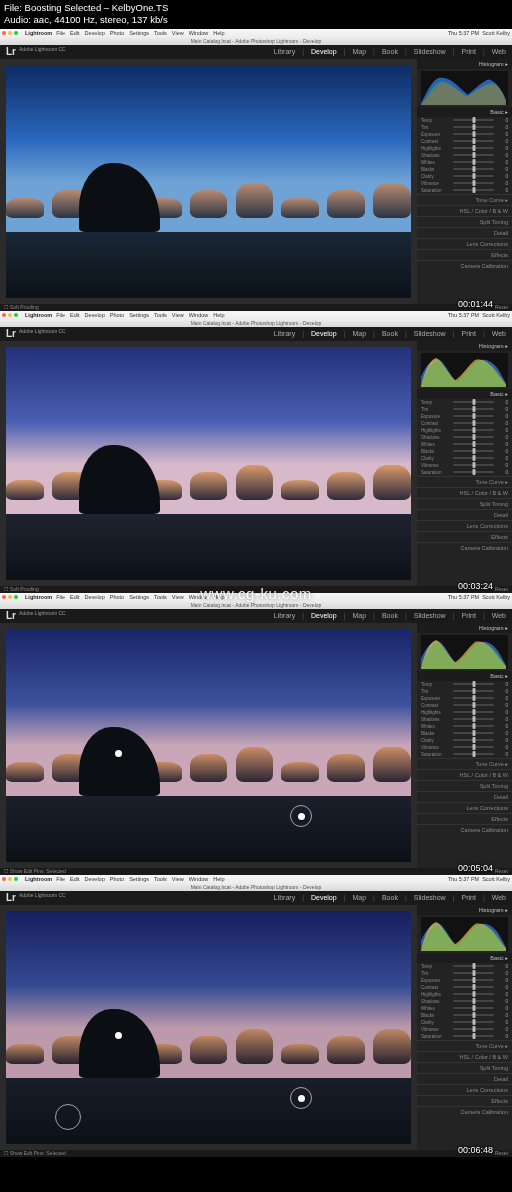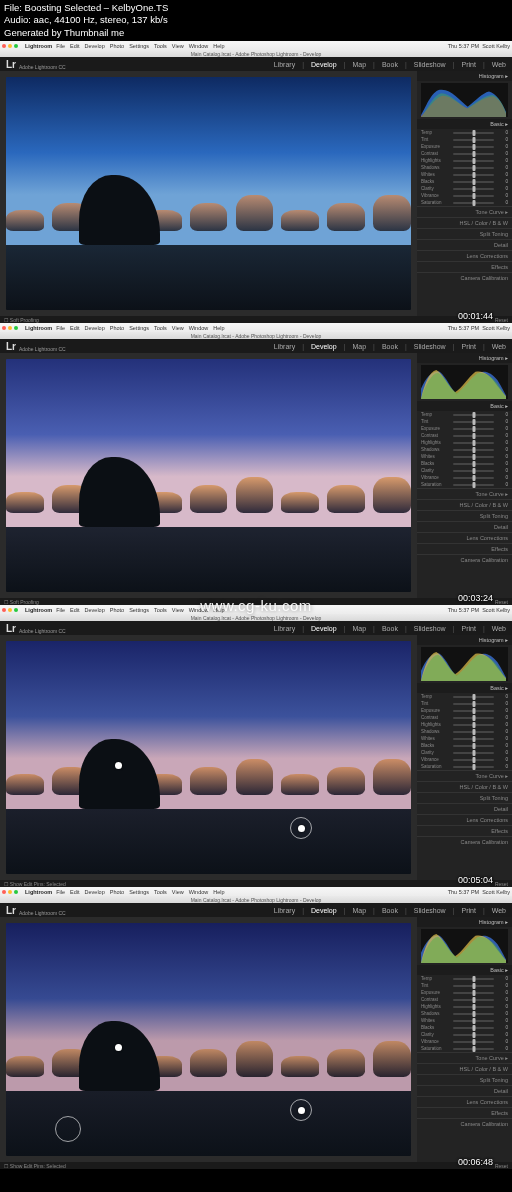--- a/index.html
+++ b/index.html
@@ -59,21 +59,21 @@
     justify-content: center;
   }
   .lr-top {
     height: 14px;
     background: #1a1a1a;
     display: flex;
     align-items: center;
     padding: 0 6px;
     color: #ccc;
   }
-  .lr-logo { display: flex; align-items: flex-end; gap: 3px; font-size: 7px; }
+  .lr-logo { display: flex; align-items: flex-start; gap: 3px; font-size: 7px; }
   .lr-logo .lr-mark { font-weight: bold; font-size: 10px; color: #ddd; }
   .lr-modules {
     margin-left: auto;
     display: flex;
     gap: 7px;
     font-size: 7px;
     color: #aaa;
   }
   .lr-modules span.active { color: #fff; }
   .lr-modules .sep { color: #555; }
@@ -214,21 +214,20 @@
     z-index: 50;
     pointer-events: none;
   }
 </style>
 </head>
 <body>
 
 <div class="media-info">
   <div>File: Boosting Selected – KelbyOne.TS</div>
   <div>Audio: aac, 44100 Hz, stereo, 137 kb/s</div>
-  <div>Generated by Thumbnail me</div>
 </div>
 
 <div class="thumb-wrap" id="thumbs">
     <div class="frame">
       <div class="mac-menubar">
         <div class="traffic">
           <span class="tl-red"></span>
           <span class="tl-yellow"></span>
           <span class="tl-green"></span>
         </div>

